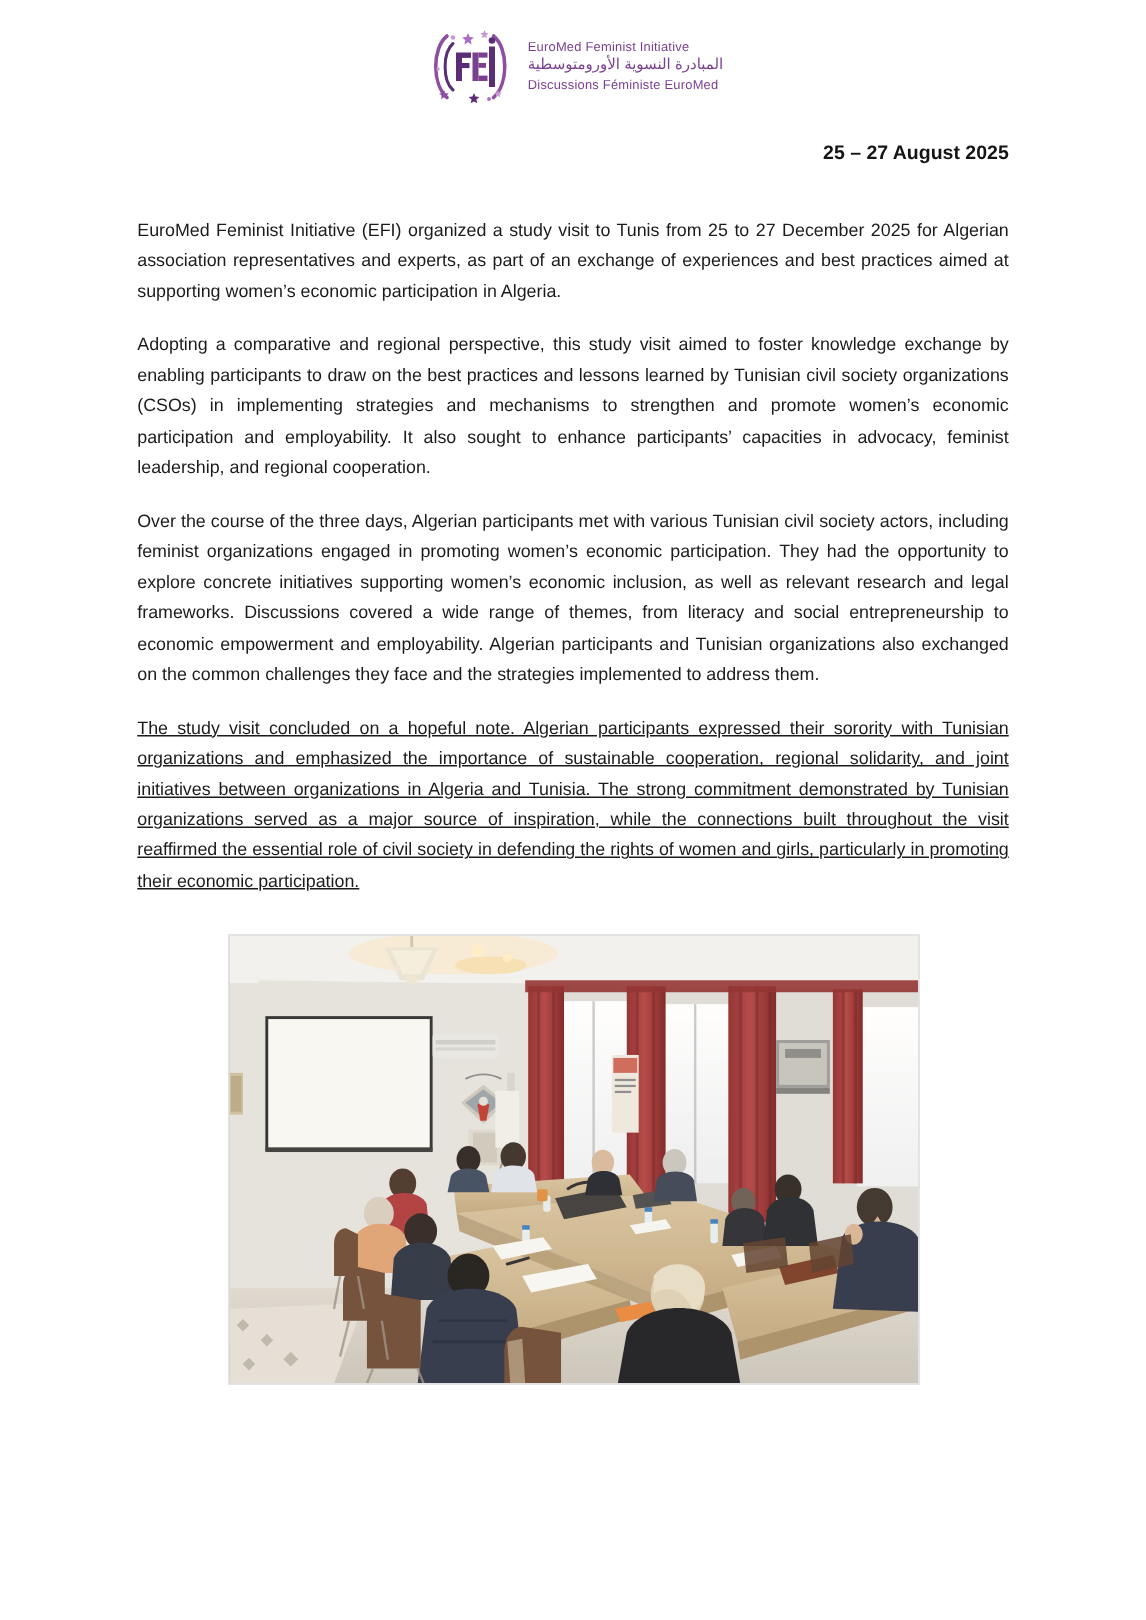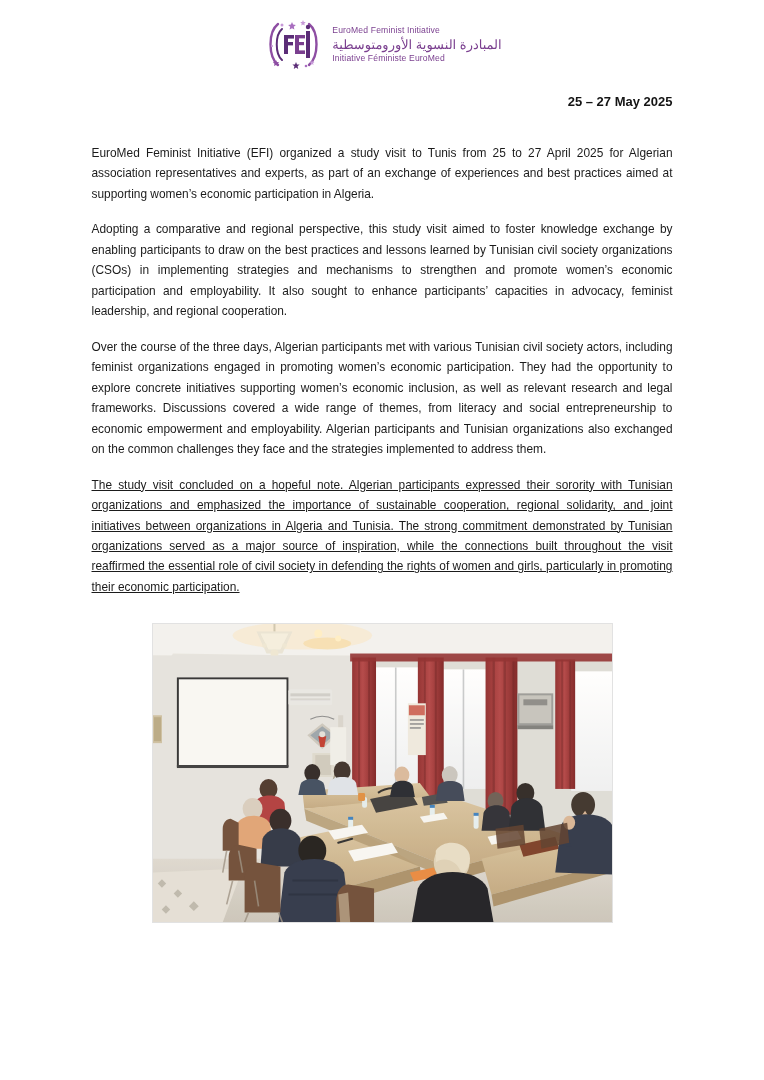--- a/index.html
+++ b/index.html
@@ -50,21 +50,21 @@
     line-height: 1.0;
   }
   .logo-line-en {
     font-size: 8.6px;
     color: #7a3f8f;
     letter-spacing: 0.15px;
     white-space: nowrap;
     padding-bottom: 3px;
   }
   .logo-line-ar {
-    font-size: 13px;
+    font-size: 10px;
     color: #7a3f8f;
     direction: rtl;
     text-align: center;
     white-space: nowrap;
     padding-bottom: 3px;
   }
   .logo-line-fr {
     font-size: 8.6px;
     color: #7a3f8f;
     letter-spacing: 0.15px;
@@ -159,31 +159,31 @@
         <path d="M34 46 l1 2.4 2.6 0.2 -2 1.7 0.6 2.6 -2.2-1.3 -2.2 1.3 0.6-2.6 -2-1.7 2.6-0.2 z" fill="#5b2d77"></path>
         <path d="M50 44 l0.7 1.7 1.8 0.2 -1.4 1.2 0.4 1.8 -1.5-0.9 -1.5 0.9 0.4-1.8 -1.4-1.2 1.8-0.2 z" fill="#c79ad8"></path>
         <circle cx="20" cy="9" r="1.5" fill="#c79ad8"></circle>
         <circle cx="44" cy="50" r="1.3" fill="#a96fc0"></circle>
         <circle cx="10" cy="30" r="1.1" fill="#c79ad8"></circle>
       </svg>
 
       <div class="logo-text">
         <div class="logo-line-en">EuroMed Feminist Initiative</div>
         <div class="logo-line-ar">المبادرة النسوية الأورومتوسطية</div>
-        <div class="logo-line-fr">Initiative Féministe EuroMed</div>
+        <div class="logo-line-fr">Discussions Féministe EuroMed</div>
       </div>
 
     </div>
   </div>
 
 
-  <div class="doc-date">25 – 27 May 2025</div>
+  <div class="doc-date">25 – 27 August 2025</div>
 
   <div class="body-copy">
-    <p>EuroMed Feminist Initiative (EFI) organized a study visit to Tunis from 25 to 27 April 2025 for Algerian association representatives and experts, as part of an exchange of experiences and best practices aimed at supporting women’s economic participation in Algeria.</p>
+    <p>EuroMed Feminist Initiative (EFI) organized a study visit to Tunis from 25 to 27 December 2025 for Algerian association representatives and experts, as part of an exchange of experiences and best practices aimed at supporting women’s economic participation in Algeria.</p>
     <p>Adopting a comparative and regional perspective, this study visit aimed to foster knowledge exchange by enabling participants to draw on the best practices and lessons learned by Tunisian civil society organizations (CSOs) in implementing strategies and mechanisms to strengthen and promote women’s economic participation and employability. It also sought to enhance participants’ capacities in advocacy, feminist leadership, and regional cooperation.</p>
     <p>Over the course of the three days, Algerian participants met with various Tunisian civil society actors, including feminist organizations engaged in promoting women’s economic participation. They had the opportunity to explore concrete initiatives supporting women’s economic inclusion, as well as relevant research and legal frameworks. Discussions covered a wide range of themes, from literacy and social entrepreneurship to economic empowerment and employability. Algerian participants and Tunisian organizations also exchanged on the common challenges they face and the strategies implemented to address them.</p>
     <p>The study visit concluded on a hopeful note. Algerian participants expressed their sorority with Tunisian organizations and emphasized the importance of sustainable cooperation, regional solidarity, and joint initiatives between organizations in Algeria and Tunisia. The strong commitment demonstrated by Tunisian organizations served as a major source of inspiration, while the connections built throughout the visit reaffirmed the essential role of civil society in defending the rights of women and girls, particularly in promoting their economic participation.</p>
   </div>
 
   <div class="photo-wrap">
     <svg class="photo-svg" viewBox="0 0 461 300" preserveAspectRatio="xMidYMid slice">
       <defs>
         <linearGradient id="wallg" x1="0" y1="0" x2="0" y2="1">
           <stop offset="0%" stop-color="#e9e7e2"></stop>

